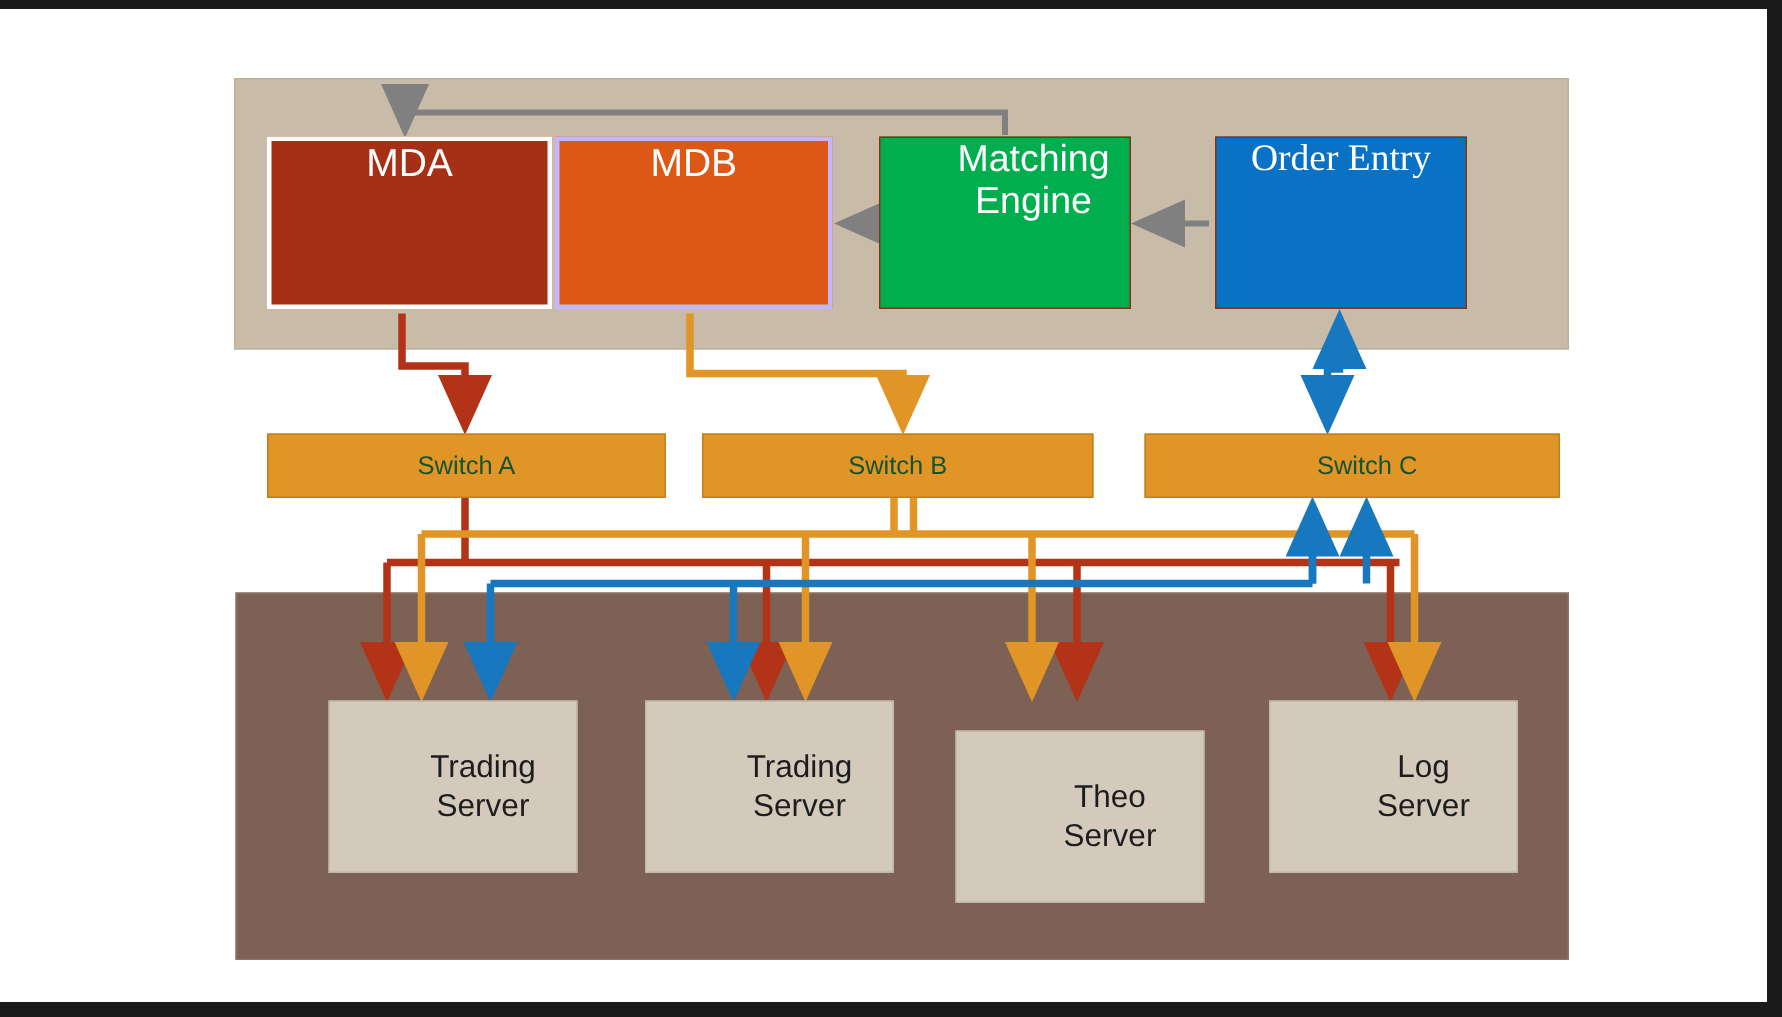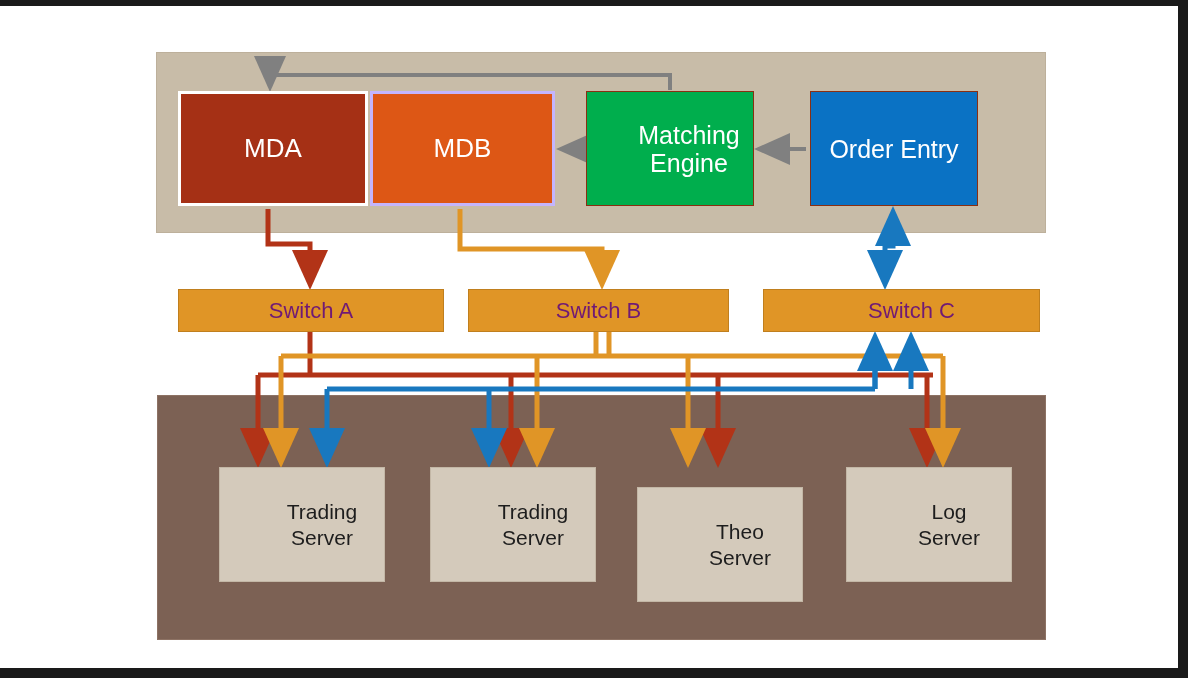--- a/index.html
+++ b/index.html
@@ -46,21 +46,21 @@
     width: 889px; height: 245px;
     background: #7c6154;
     border: 1px solid #8d7264;
     box-sizing: border-box;
   }
 
   
   .node {
     position: absolute;
     display: flex;
-    align-items: center;
+    align-items: flex-start;
     justify-content: center;
     text-align: center;
     box-sizing: border-box;
     color: #ffffff;
     line-height: 1.12;
   }
   .node-mda {
     left: 178px; top: 85px; width: 190px; height: 115px;
     background: #a53015;
     border: 3px solid #ffffff;
@@ -77,34 +77,35 @@
     background: #00ae4d;
     border: 1px solid #8a2f12;
     font-size: 25px;
     padding-left: 38px;
   }
   .node-order-entry {
     left: 810px; top: 85px; width: 168px; height: 115px;
     background: #0a72c4;
     border: 1px solid #8a2f12;
     font-size: 25px;
+    font-family: Liberation Serif, serif;
   }
 
   
   .switch {
     position: absolute;
     top: 283px; height: 43px;
     background: #e09526;
     border: 1px solid #c07f1e;
     box-sizing: border-box;
     display: flex;
     align-items: center;
     justify-content: center;
-    color: #701a75;
-    font-size: 22px;
+    color: #14532d;
+    font-size: 17px;
   }
   .switch-a { left: 178px; width: 266px; }
   .switch-b { left: 468px; width: 261px; }
   .switch-c { left: 763px; width: 277px; padding-left: 20px; }
 
   
   .server {
     position: absolute;
     top: 461px; width: 166px; height: 115px;
     background: #d4cabb;

